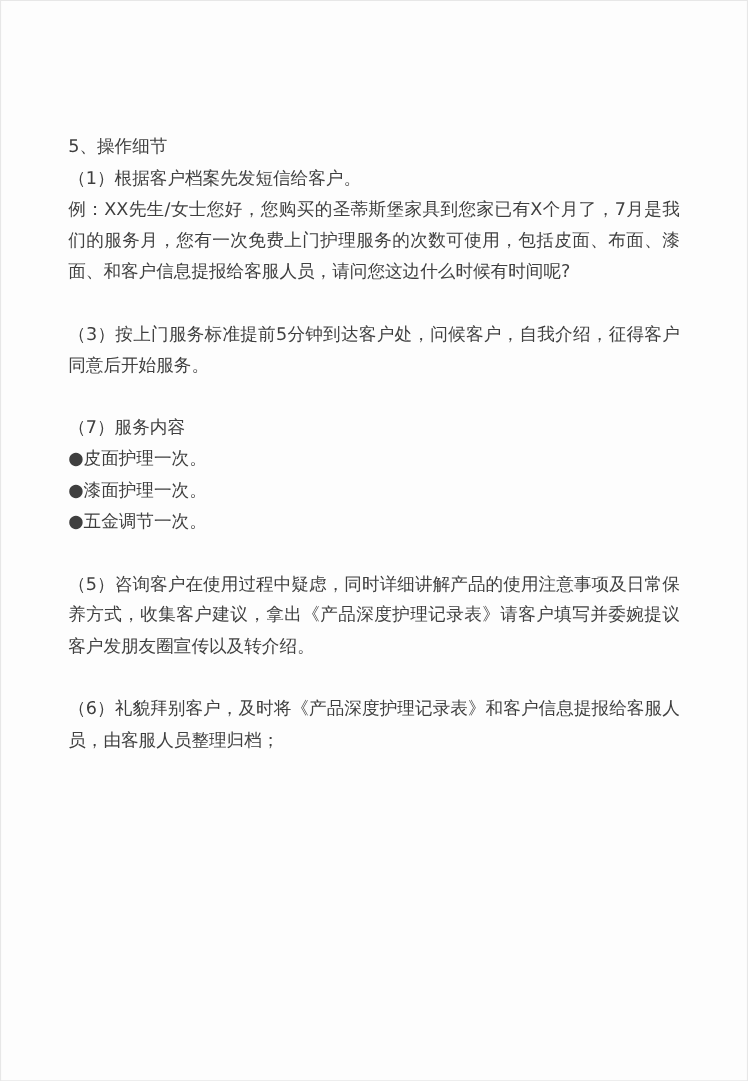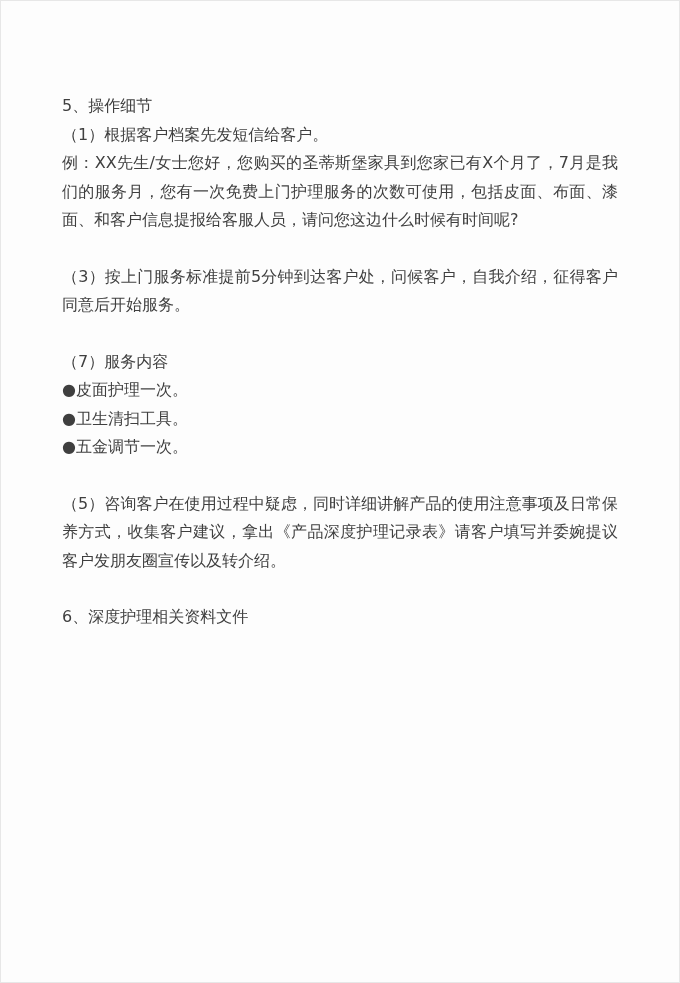--- a/index.html
+++ b/index.html
@@ -11,21 +11,21 @@
     height: 983px;
     background: var(--page-bg, #fdfdfd);
     box-shadow: inset 0 0 0 1px var(--page-border, #e7e7e7);
     overflow: hidden;
     font-family: "DejaVu Sans", "Liberation Sans", sans-serif;
   }
   .doc {
     box-sizing: border-box;
     width: 680px;
     height: 983px;
-    padding: 92px 62px 40px 62px;
+    padding: 119px 62px 40px 62px;
     color: var(--text-color, #3f3f3f);
     font-size: 16px;
     line-height: 28.5px;
     text-align: justify;
   }
   .doc p {
     margin: 0;
     font-weight: 400;
     word-break: break-all;
   }
@@ -39,17 +39,17 @@
 </head>
 <body>
 
 <div class="doc">
   <p>5、操作细节</p>
   <p>（1）根据客户档案先发短信给客户。</p>
   <p>例：XX先生/女士您好，您购买的圣蒂斯堡家具到您家已有X个月了，7月是我们的服务月，您有一次免费上门护理服务的次数可使用，包括皮面、布面、漆面、和客户信息提报给客服人员，请问您这边什么时候有时间呢?</p>
   <p class="spaced">（3）按上门服务标准提前5分钟到达客户处，问候客户，自我介绍，征得客户同意后开始服务。</p>
   <p class="spaced">（7）服务内容</p>
   <p>●皮面护理一次。</p>
-  <p>●卫生清扫工具。</p>
+  <p>●漆面护理一次。</p>
   <p>●五金调节一次。</p>
   <p class="spaced">（5）咨询客户在使用过程中疑虑，同时详细讲解产品的使用注意事项及日常保养方式，收集客户建议，拿出《产品深度护理记录表》请客户填写并委婉提议客户发朋友圈宣传以及转介绍。</p>
-  <p class="spaced-lg">6、深度护理相关资料文件</p>
+  <p class="spaced">（6）礼貌拜别客户，及时将《产品深度护理记录表》和客户信息提报给客服人员，由客服人员整理归档；</p>
 </div>
 
 </body></html>

